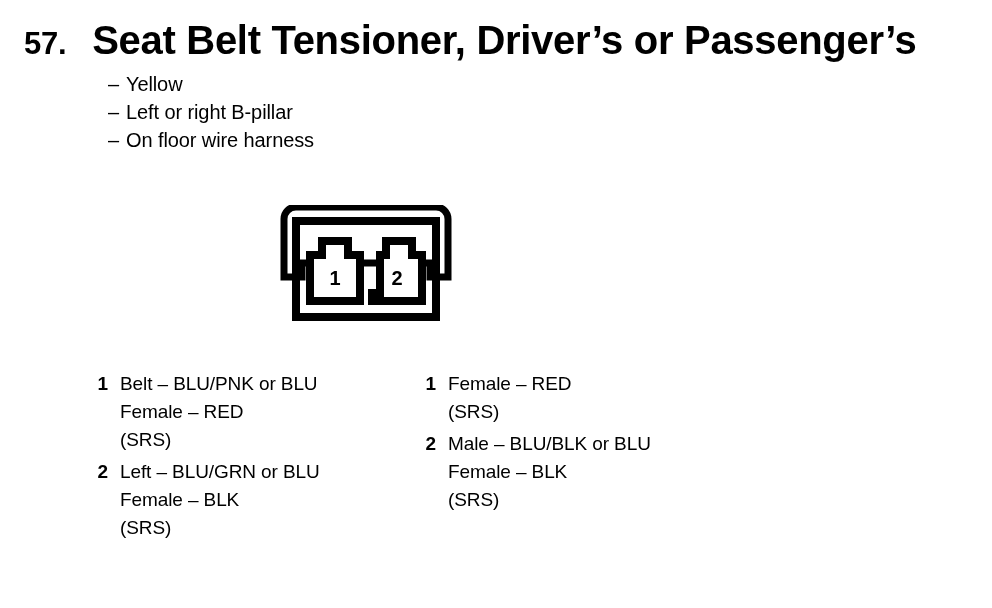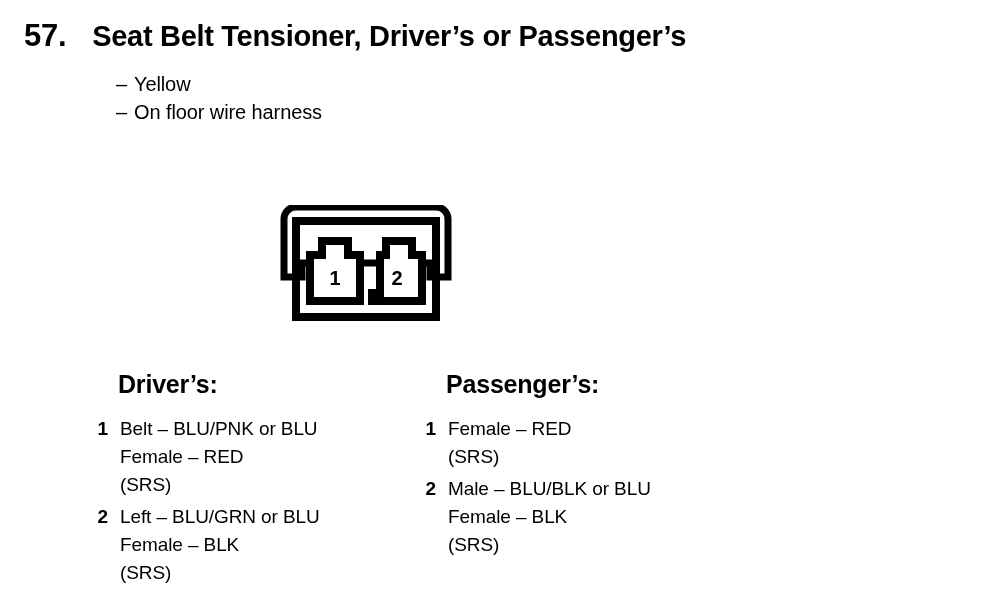--- a/index.html
+++ b/index.html
@@ -24,30 +24,30 @@
     display: flex;
     align-items: baseline;
     white-space: nowrap;
   }
   #entry-number {
     font-size: 31px;
     font-weight: bold;
     letter-spacing: -0.3px;
   }
   #entry-title {
-    font-size: 29px;
+    font-size: 40px;
     font-weight: bold;
     margin-left: 26px;
     letter-spacing: -0.3px;
   }
 
   
   #attribute-list {
     position: absolute;
-    left: 116px;
+    left: 108px;
     top: 70px;
   }
   .attribute-item {
     font-size: 20px;
     line-height: 28px;
     white-space: nowrap;
     letter-spacing: -0.1px;
   }
   .attr-dash {
     display: inline-block;
@@ -105,20 +105,23 @@
 <body>
 
 <div id="title-row">
   <span id="entry-number">57.</span>
   <span id="entry-title">Seat Belt Tensioner, Driver’s or Passenger’s</span>
 </div>
 
 <div id="attribute-list">
   <div class="attribute-item">
     <span class="attr-dash">–</span><span>Yellow</span>
+  </div>
+  <div class="attribute-item">
+    <span class="attr-dash">–</span><span>Left or right B-pillar</span>
   </div>
   <div class="attribute-item">
     <span class="attr-dash">–</span><span>On floor wire harness</span>
   </div>
 </div>
 
 <div id="connector-diagram">
   <svg width="192" height="120" viewBox="0 0 192 120" xmlns="http://www.w3.org/2000/svg">
 
     <path d="M 14,14
@@ -156,39 +159,37 @@
              L 152,50
              L 152,96
              Z" fill="#ffffff" stroke="#000000" stroke-width="8" stroke-linejoin="miter"></path>
 
     <text x="65" y="80" font-family="Liberation Sans, sans-serif" font-size="20" font-weight="bold" text-anchor="middle" fill="#000000">1</text>
     <text x="127" y="80" font-family="Liberation Sans, sans-serif" font-size="20" font-weight="bold" text-anchor="middle" fill="#000000">2</text>
   </svg>
 </div>
 
 <div class="pinout-column" id="driver-column">
-  <div class="column-heading">Driver’s:</div>
 
   <div class="pin-entry">
     <span class="pin-number">1</span>
     <div class="pin-line">Belt – BLU/PNK or BLU</div>
     <div class="pin-line">Female – RED</div>
     <div class="pin-line">(SRS)</div>
   </div>
 
   <div class="pin-entry">
     <span class="pin-number">2</span>
     <div class="pin-line">Left – BLU/GRN or BLU</div>
     <div class="pin-line">Female – BLK</div>
     <div class="pin-line">(SRS)</div>
   </div>
 </div>
 
 <div class="pinout-column" id="passenger-column">
-  <div class="column-heading">Passenger’s:</div>
 
   <div class="pin-entry">
     <span class="pin-number">1</span>
     <div class="pin-line">Female – RED</div>
     <div class="pin-line">(SRS)</div>
   </div>
 
   <div class="pin-entry">
     <span class="pin-number">2</span>
     <div class="pin-line">Male – BLU/BLK or BLU</div>

